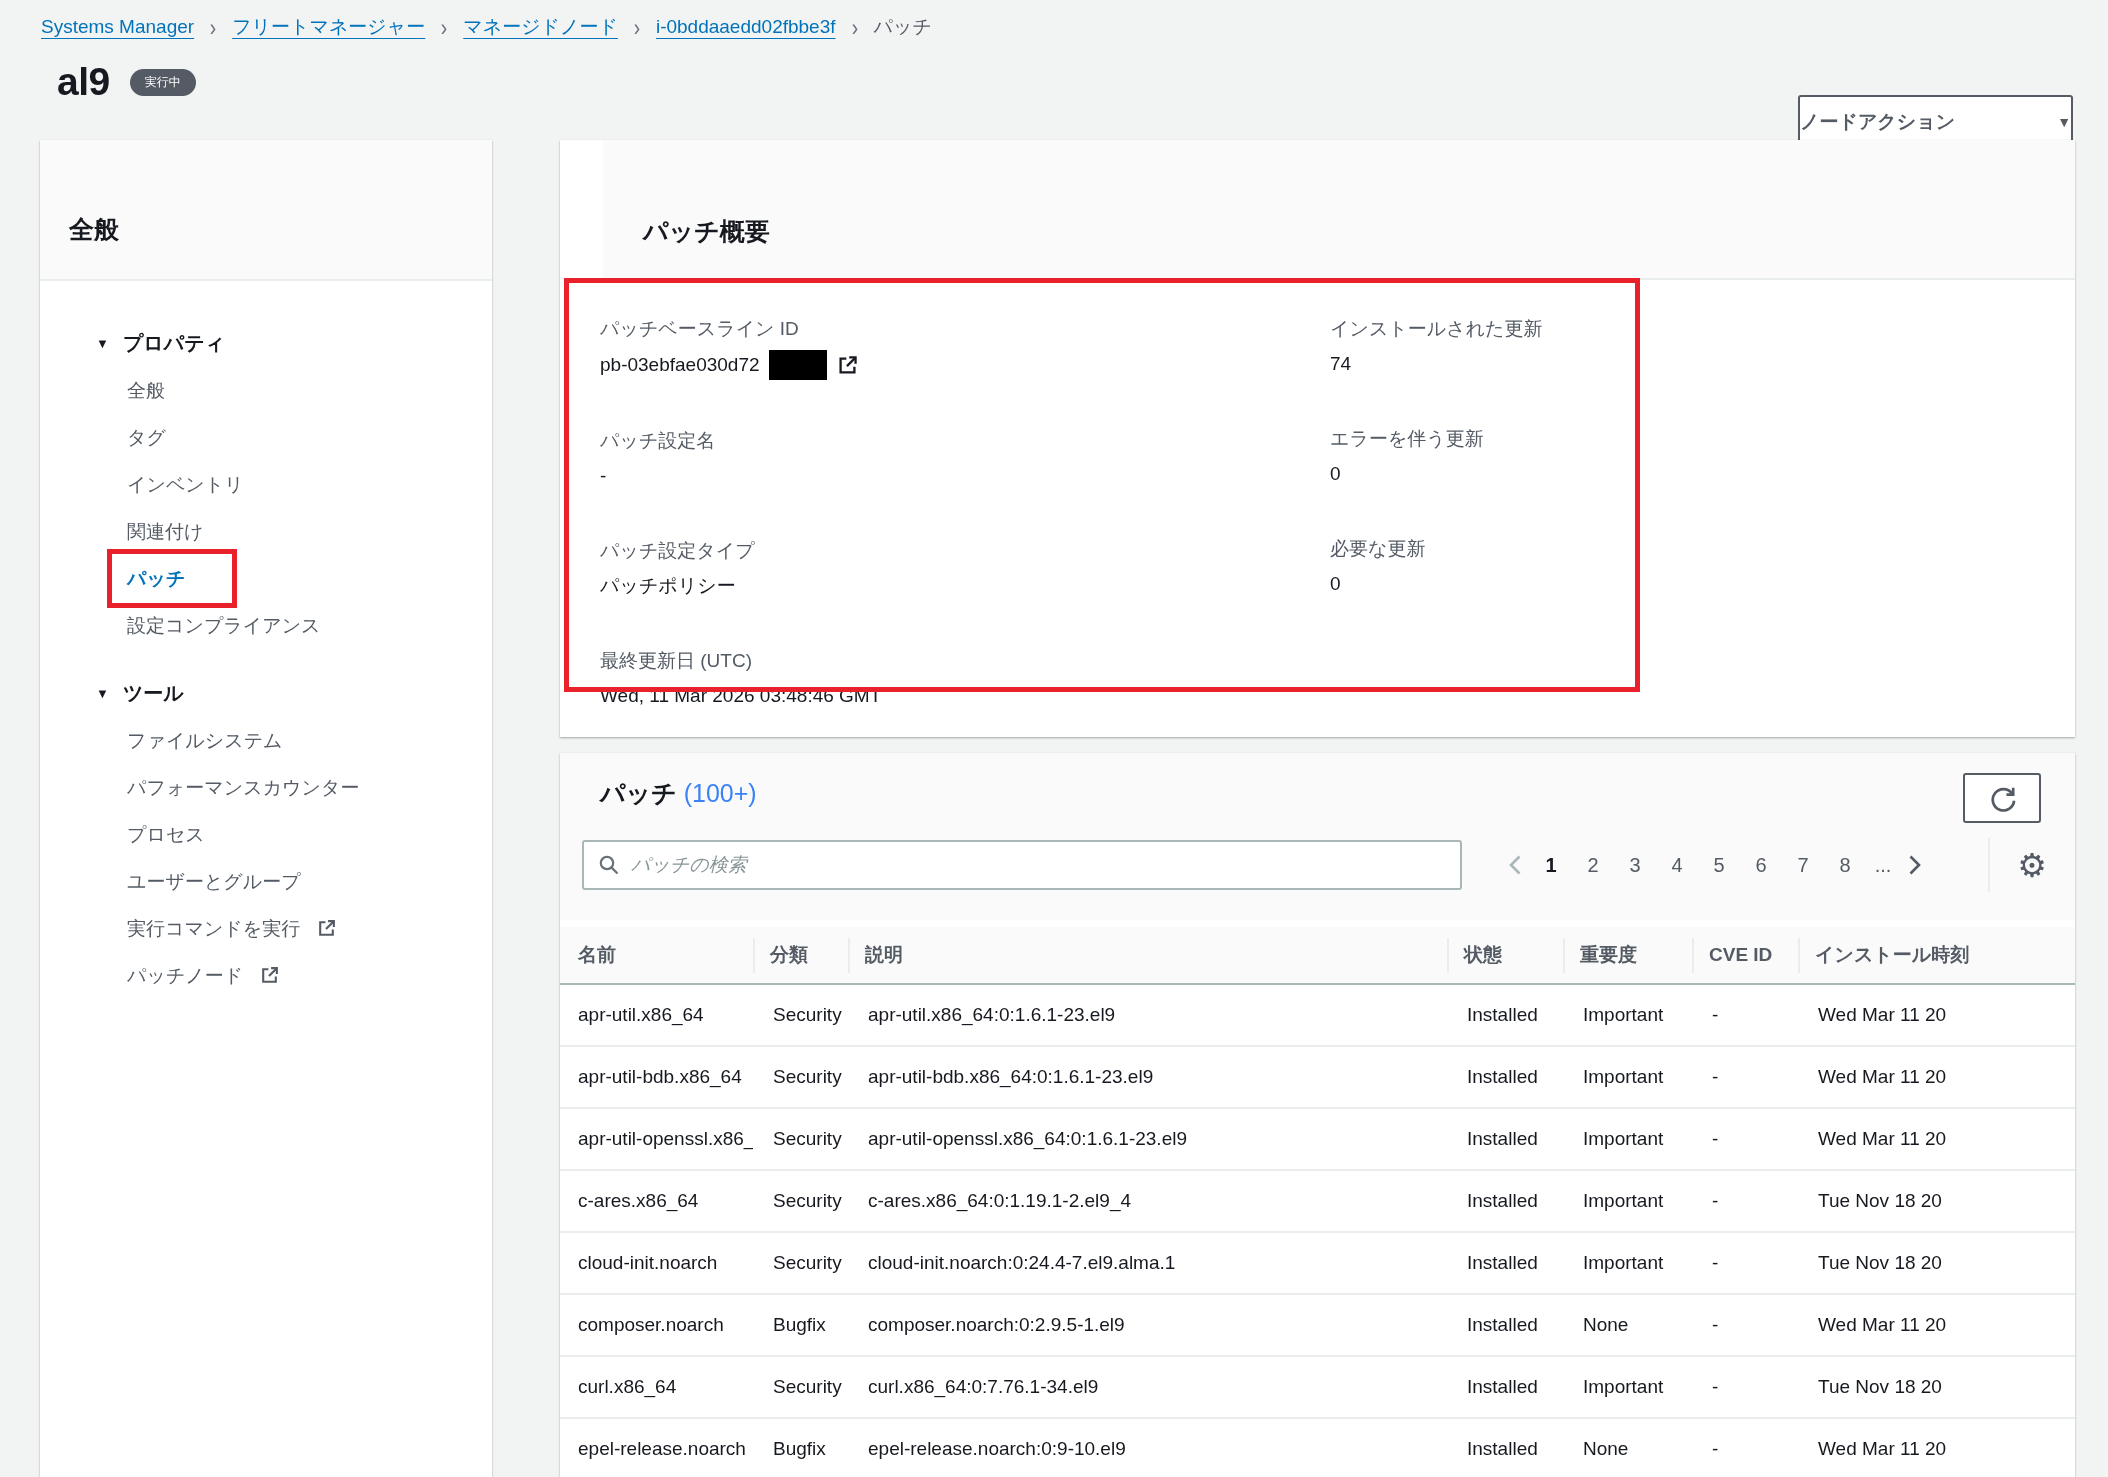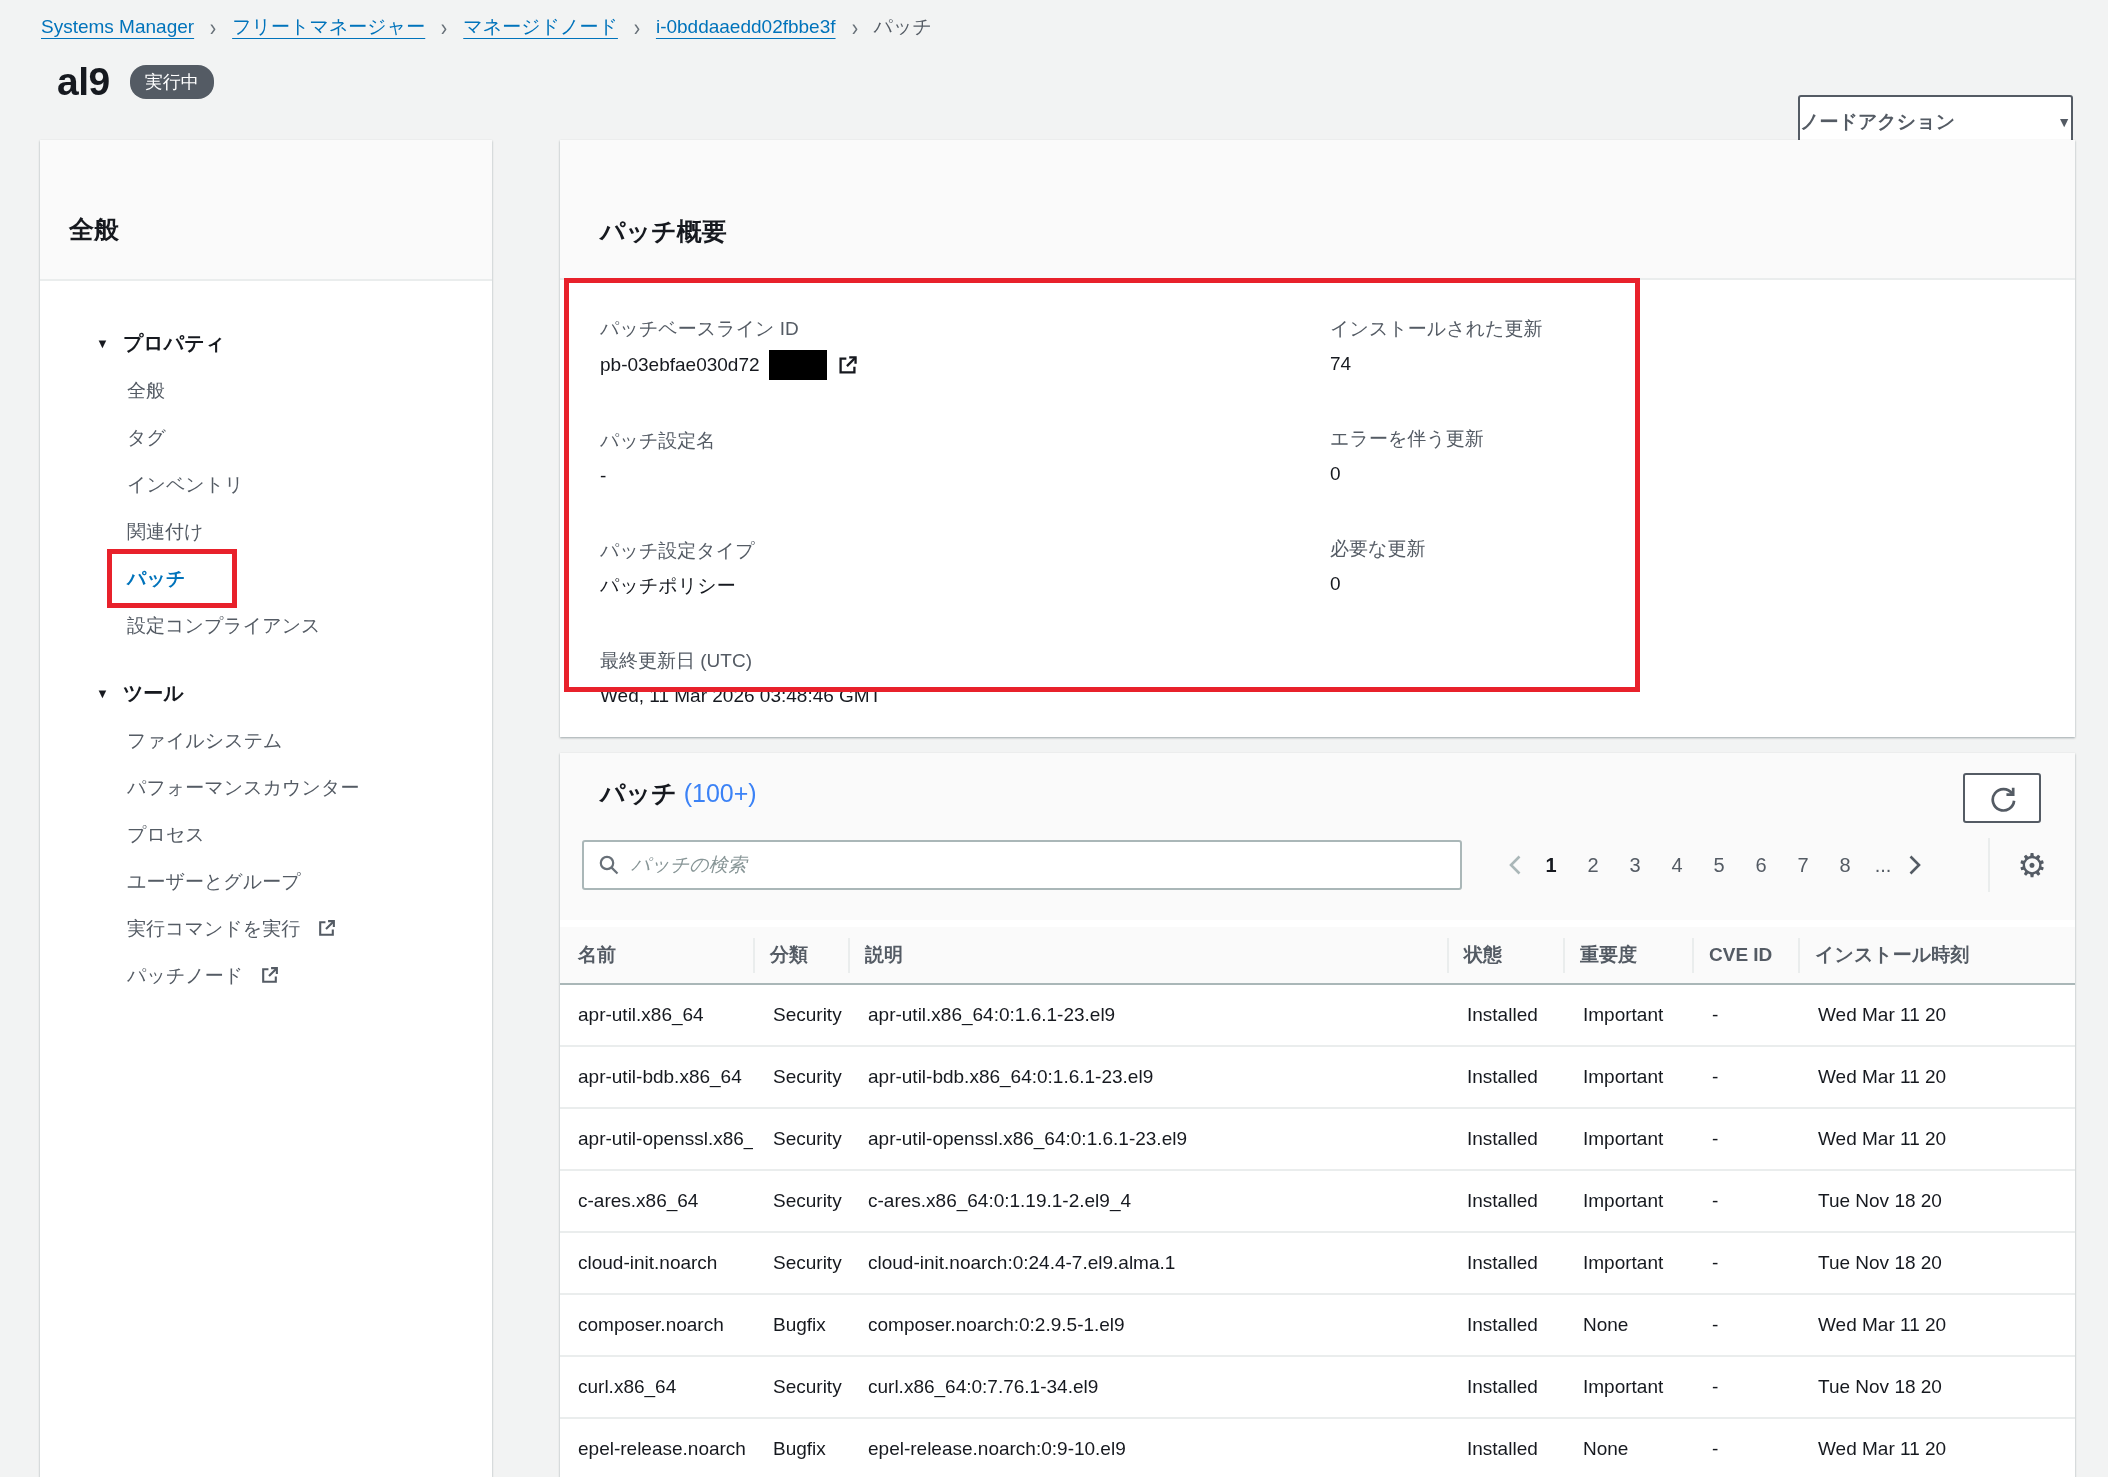--- a/index.html
+++ b/index.html
@@ -12,21 +12,21 @@
     overflow:hidden;
   }
   
   .breadcrumb { position:absolute; left:41px; top:14px; font-size:19px; display:flex; align-items:center; gap:15px; }
   .breadcrumb a { color:#0073bb; text-decoration:underline; text-underline-offset:5px; cursor:pointer; }
   .breadcrumb .sep { color:#687078; font-size:24px; line-height:19px; transform:scaleX(.8); }
   .breadcrumb .current { color:#545b64; }
   
   .page-header { position:absolute; left:57px; top:60px; display:flex; align-items:center; gap:20px; }
   .page-title { font-size:39px; font-weight:700; letter-spacing:-.5px; }
-  .status-badge { background:#545b64; color:#fff; font-size:18px; padding:5px 15px; border-radius:16px; }
+  .status-badge { background:#545b64; color:#fff; font-size:12px; padding:5px 15px; border-radius:16px; }
   .node-actions-btn {
     position:absolute; left:1798px; top:95px; width:275px; height:53px;
     background:#fff; border:2px solid #545b64; border-radius:3px;
     font-size:19px; font-weight:700; color:#545b64;
     display:flex; align-items:center; justify-content:space-between; gap:16px; cursor:pointer;
     font-family:inherit;
   }
   .caret-down { font-size:14px; }
   
   .panel { position:absolute; background:#fff; box-shadow:0 1px 2px 0 rgba(0,28,36,.35); }
@@ -40,21 +40,21 @@
   .nav-section-header { height:48px; line-height:48px; padding-left:56px; font-size:20px; font-weight:700; color:#16191f; cursor:pointer; }
   .nav-section-header .tri { font-size:13px; color:#16191f; margin-right:14px; vertical-align:2px; }
   .sidebar ul { list-style:none; }
   .sidebar li { position:relative; height:47px; line-height:47px; padding-left:87px; font-size:19px; color:#545b64; cursor:pointer; white-space:nowrap; }
   .sidebar li .ext { margin-left:10px; vertical-align:-4px; color:#545b64; }
   .sidebar li.active { color:#0073bb; font-weight:700; }
   .annotation-box { position:absolute; left:67px; top:-6px; width:130px; height:59px; border:5px solid #e8212b; pointer-events:none; }
   .section-tools { margin-top:20px; }
   
   .overview { left:560px; top:140px; width:1515px; height:597px; }
-  .overview .panel-header { height:140px; padding:75px 0 0 40px; }
+  .overview .panel-header { height:140px; padding:75px 0 0 40px;margin-left:43px; }
   .overview-annotation { position:absolute; left:4px; top:138px; width:1076px; height:414px; border:5px solid #e8212b; pointer-events:none; }
   .ov-col { position:absolute; top:175px; }
   .ov-col-left { left:40px; }
   .ov-col-right { left:770px; }
   .field { margin-bottom:47px; }
   .field .lbl { font-size:19px; line-height:27px; color:#545b64; }
   .field .val { font-size:19px; line-height:28px; margin-top:8px; color:#16191f; }
   .link-val { color:#0073bb; display:flex; align-items:center; gap:9px; cursor:pointer; }
   .redacted { display:inline-block; width:58px; height:30px; background:#000; }
   

